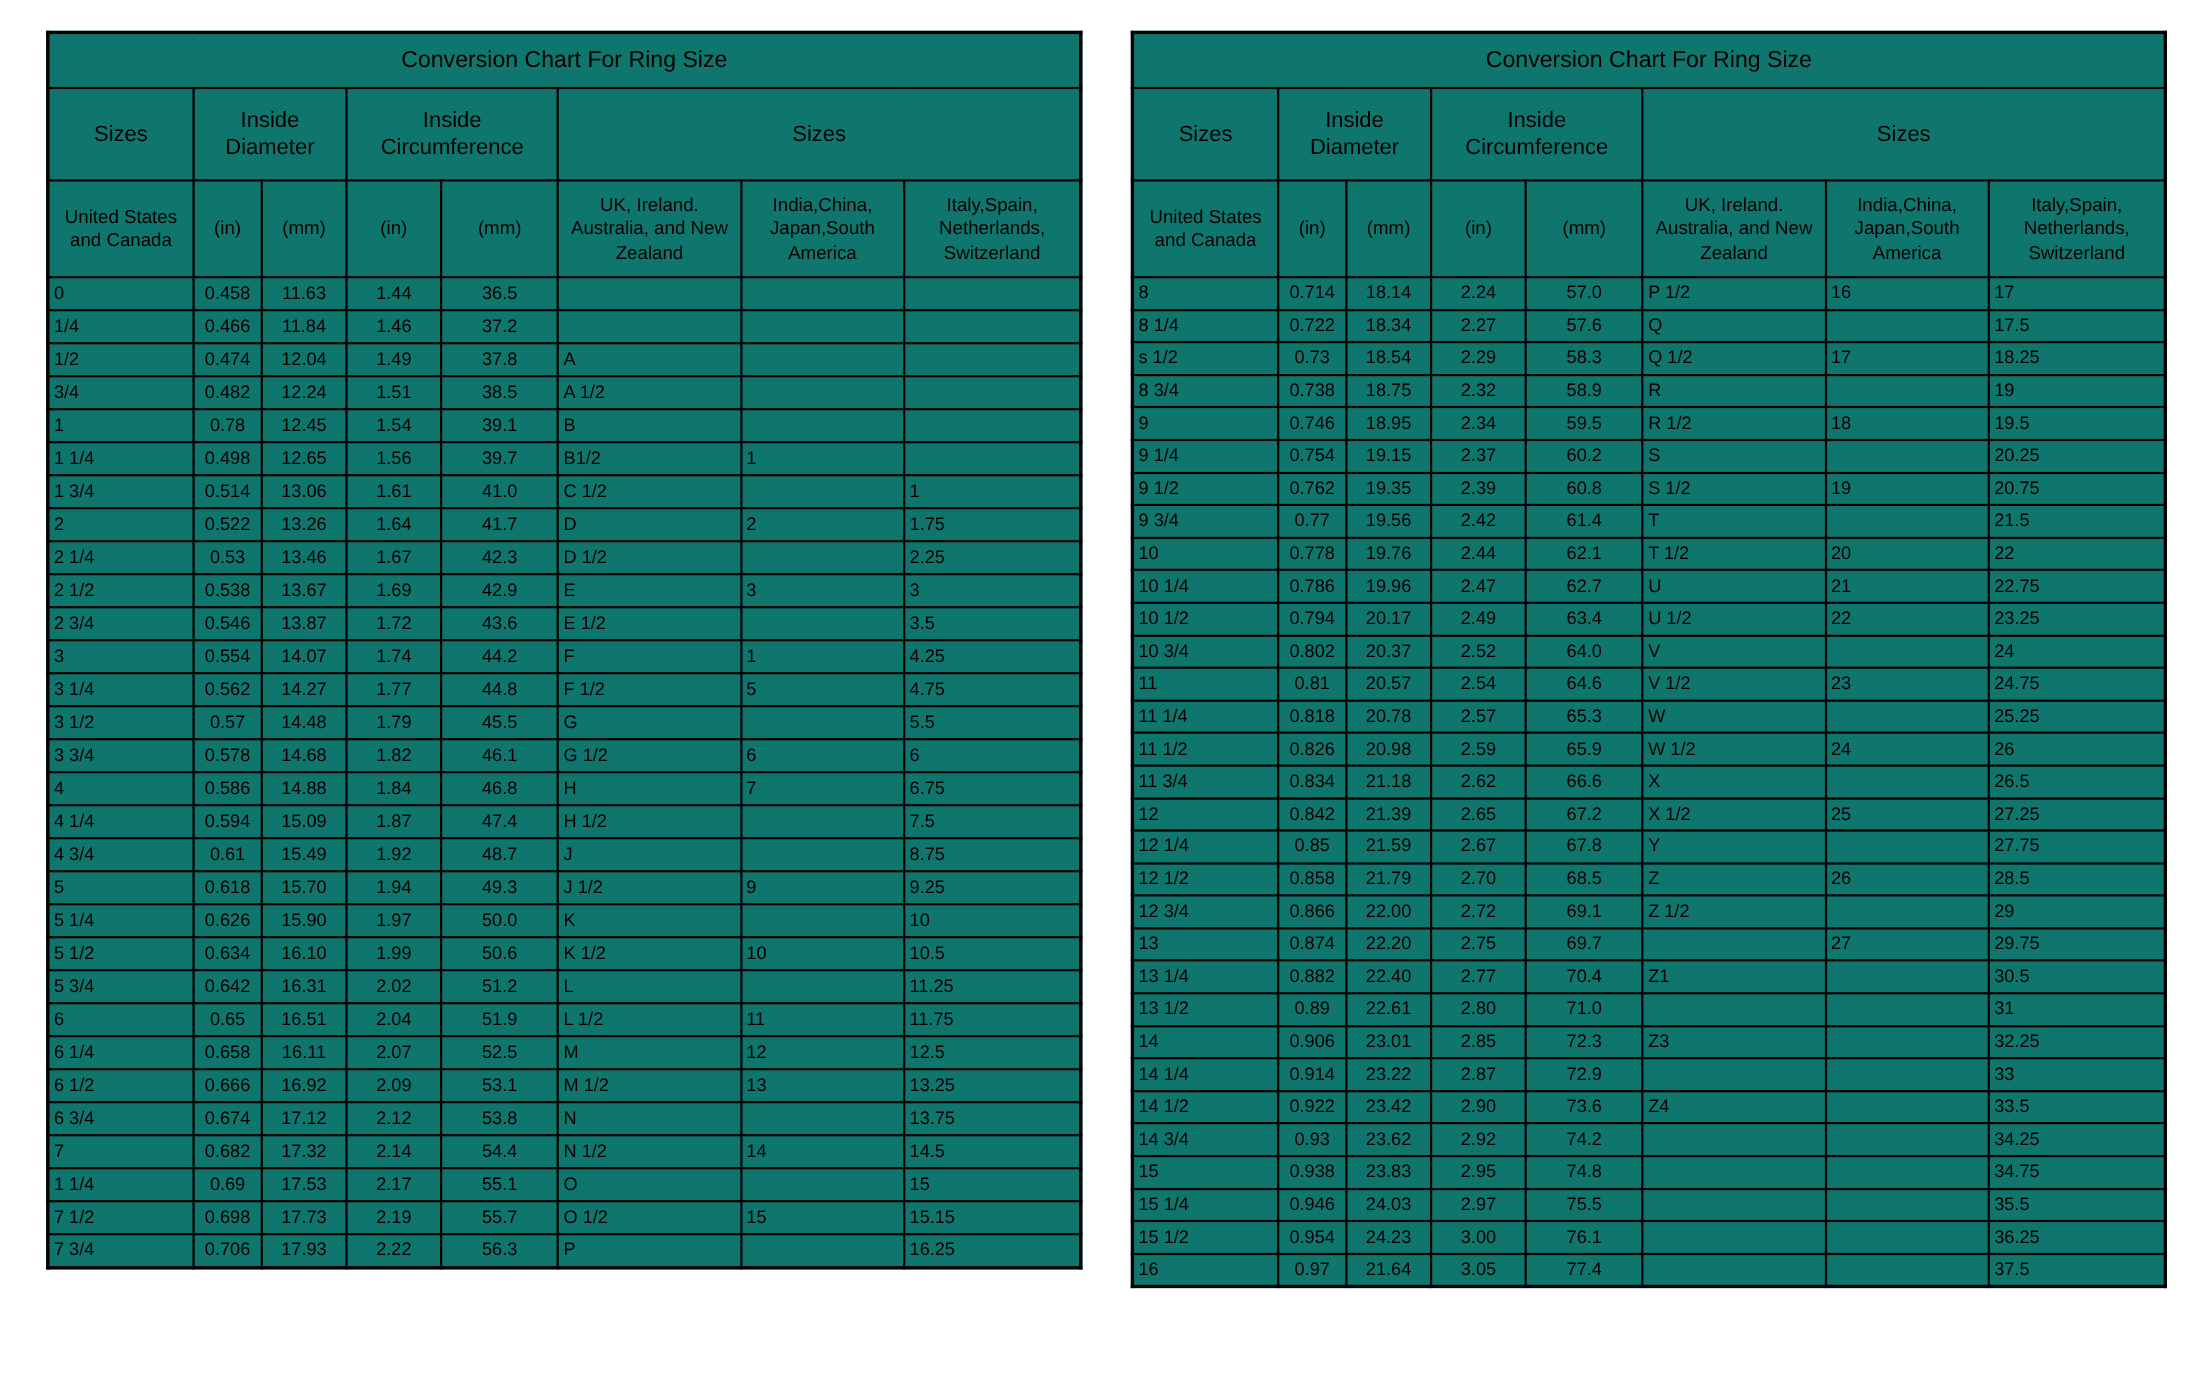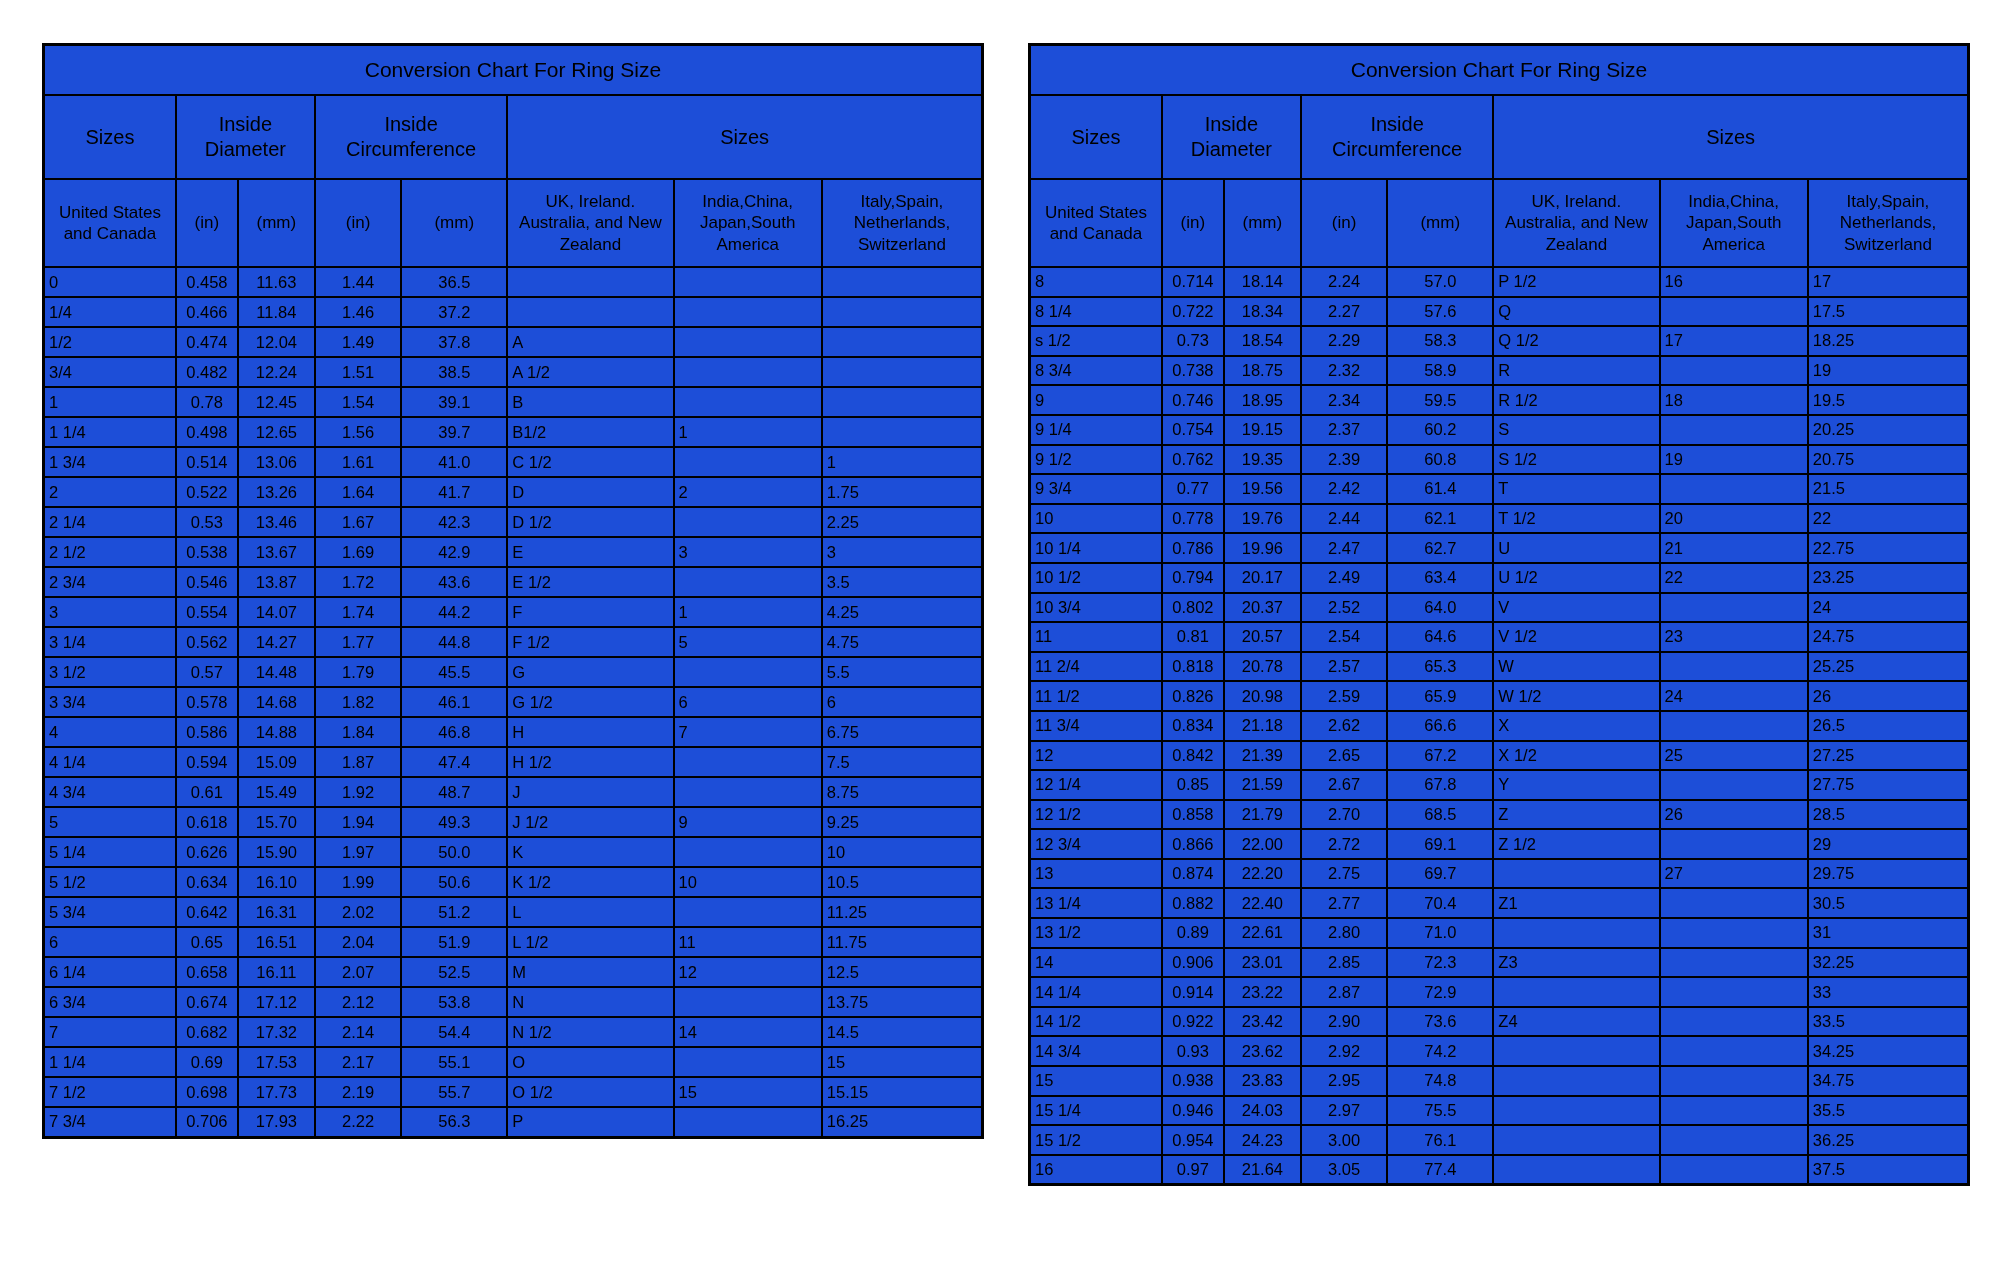--- a/index.html
+++ b/index.html
@@ -1,22 +1,22 @@
 <!DOCTYPE html>
 <html><head>
 <meta charset="utf-8">
 <style>
   html,body{margin:0;padding:0;background:#ffffff;}
   body{
     width:2000px;height:1264px;position:relative;
     font-family:"Liberation Sans","DejaVu Sans",sans-serif;color:#000;
   }
   .ring-table{
-    position:absolute;top:43px;border-collapse:collapse;
-    table-layout:fixed;width:942px;background:#1d4ed8;
+    position:absolute;top:28px;border-collapse:collapse;
+    table-layout:fixed;width:942px;background:#0f766e;
     border:3px solid #000;
   }
   .t-left{left:42px;}
   .t-right{left:1028px;}
   .ring-table th,.ring-table td{
     border:2px solid #000;overflow:hidden;white-space:nowrap;
     font-weight:normal;vertical-align:middle;
   }
   .title-row th{
     height:46px;font-size:21px;text-align:center;white-space:normal;
@@ -305,20 +305,30 @@
         <td class="c0">6 1/4</td>
         <td class="c1">0.658</td>
         <td class="c2">16.11</td>
         <td class="c3">2.07</td>
         <td class="c4">52.5</td>
         <td class="c5">M</td>
         <td class="c6">12</td>
         <td class="c7">12.5</td>
       </tr>
       <tr>
+        <td class="c0">6 1/2</td>
+        <td class="c1">0.666</td>
+        <td class="c2">16.92</td>
+        <td class="c3">2.09</td>
+        <td class="c4">53.1</td>
+        <td class="c5">M 1/2</td>
+        <td class="c6">13</td>
+        <td class="c7">13.25</td>
+      </tr>
+      <tr>
         <td class="c0">6 3/4</td>
         <td class="c1">0.674</td>
         <td class="c2">17.12</td>
         <td class="c3">2.12</td>
         <td class="c4">53.8</td>
         <td class="c5">N</td>
         <td class="c6"></td>
         <td class="c7">13.75</td>
       </tr>
       <tr>
@@ -521,21 +531,21 @@
         <td class="c0">11</td>
         <td class="c1">0.81</td>
         <td class="c2">20.57</td>
         <td class="c3">2.54</td>
         <td class="c4">64.6</td>
         <td class="c5">V 1/2</td>
         <td class="c6">23</td>
         <td class="c7">24.75</td>
       </tr>
       <tr>
-        <td class="c0">11 2/4</td>
+        <td class="c0">11 1/4</td>
         <td class="c1">0.818</td>
         <td class="c2">20.78</td>
         <td class="c3">2.57</td>
         <td class="c4">65.3</td>
         <td class="c5">W</td>
         <td class="c6"></td>
         <td class="c7">25.25</td>
       </tr>
       <tr>
         <td class="c0">11 1/2</td>

